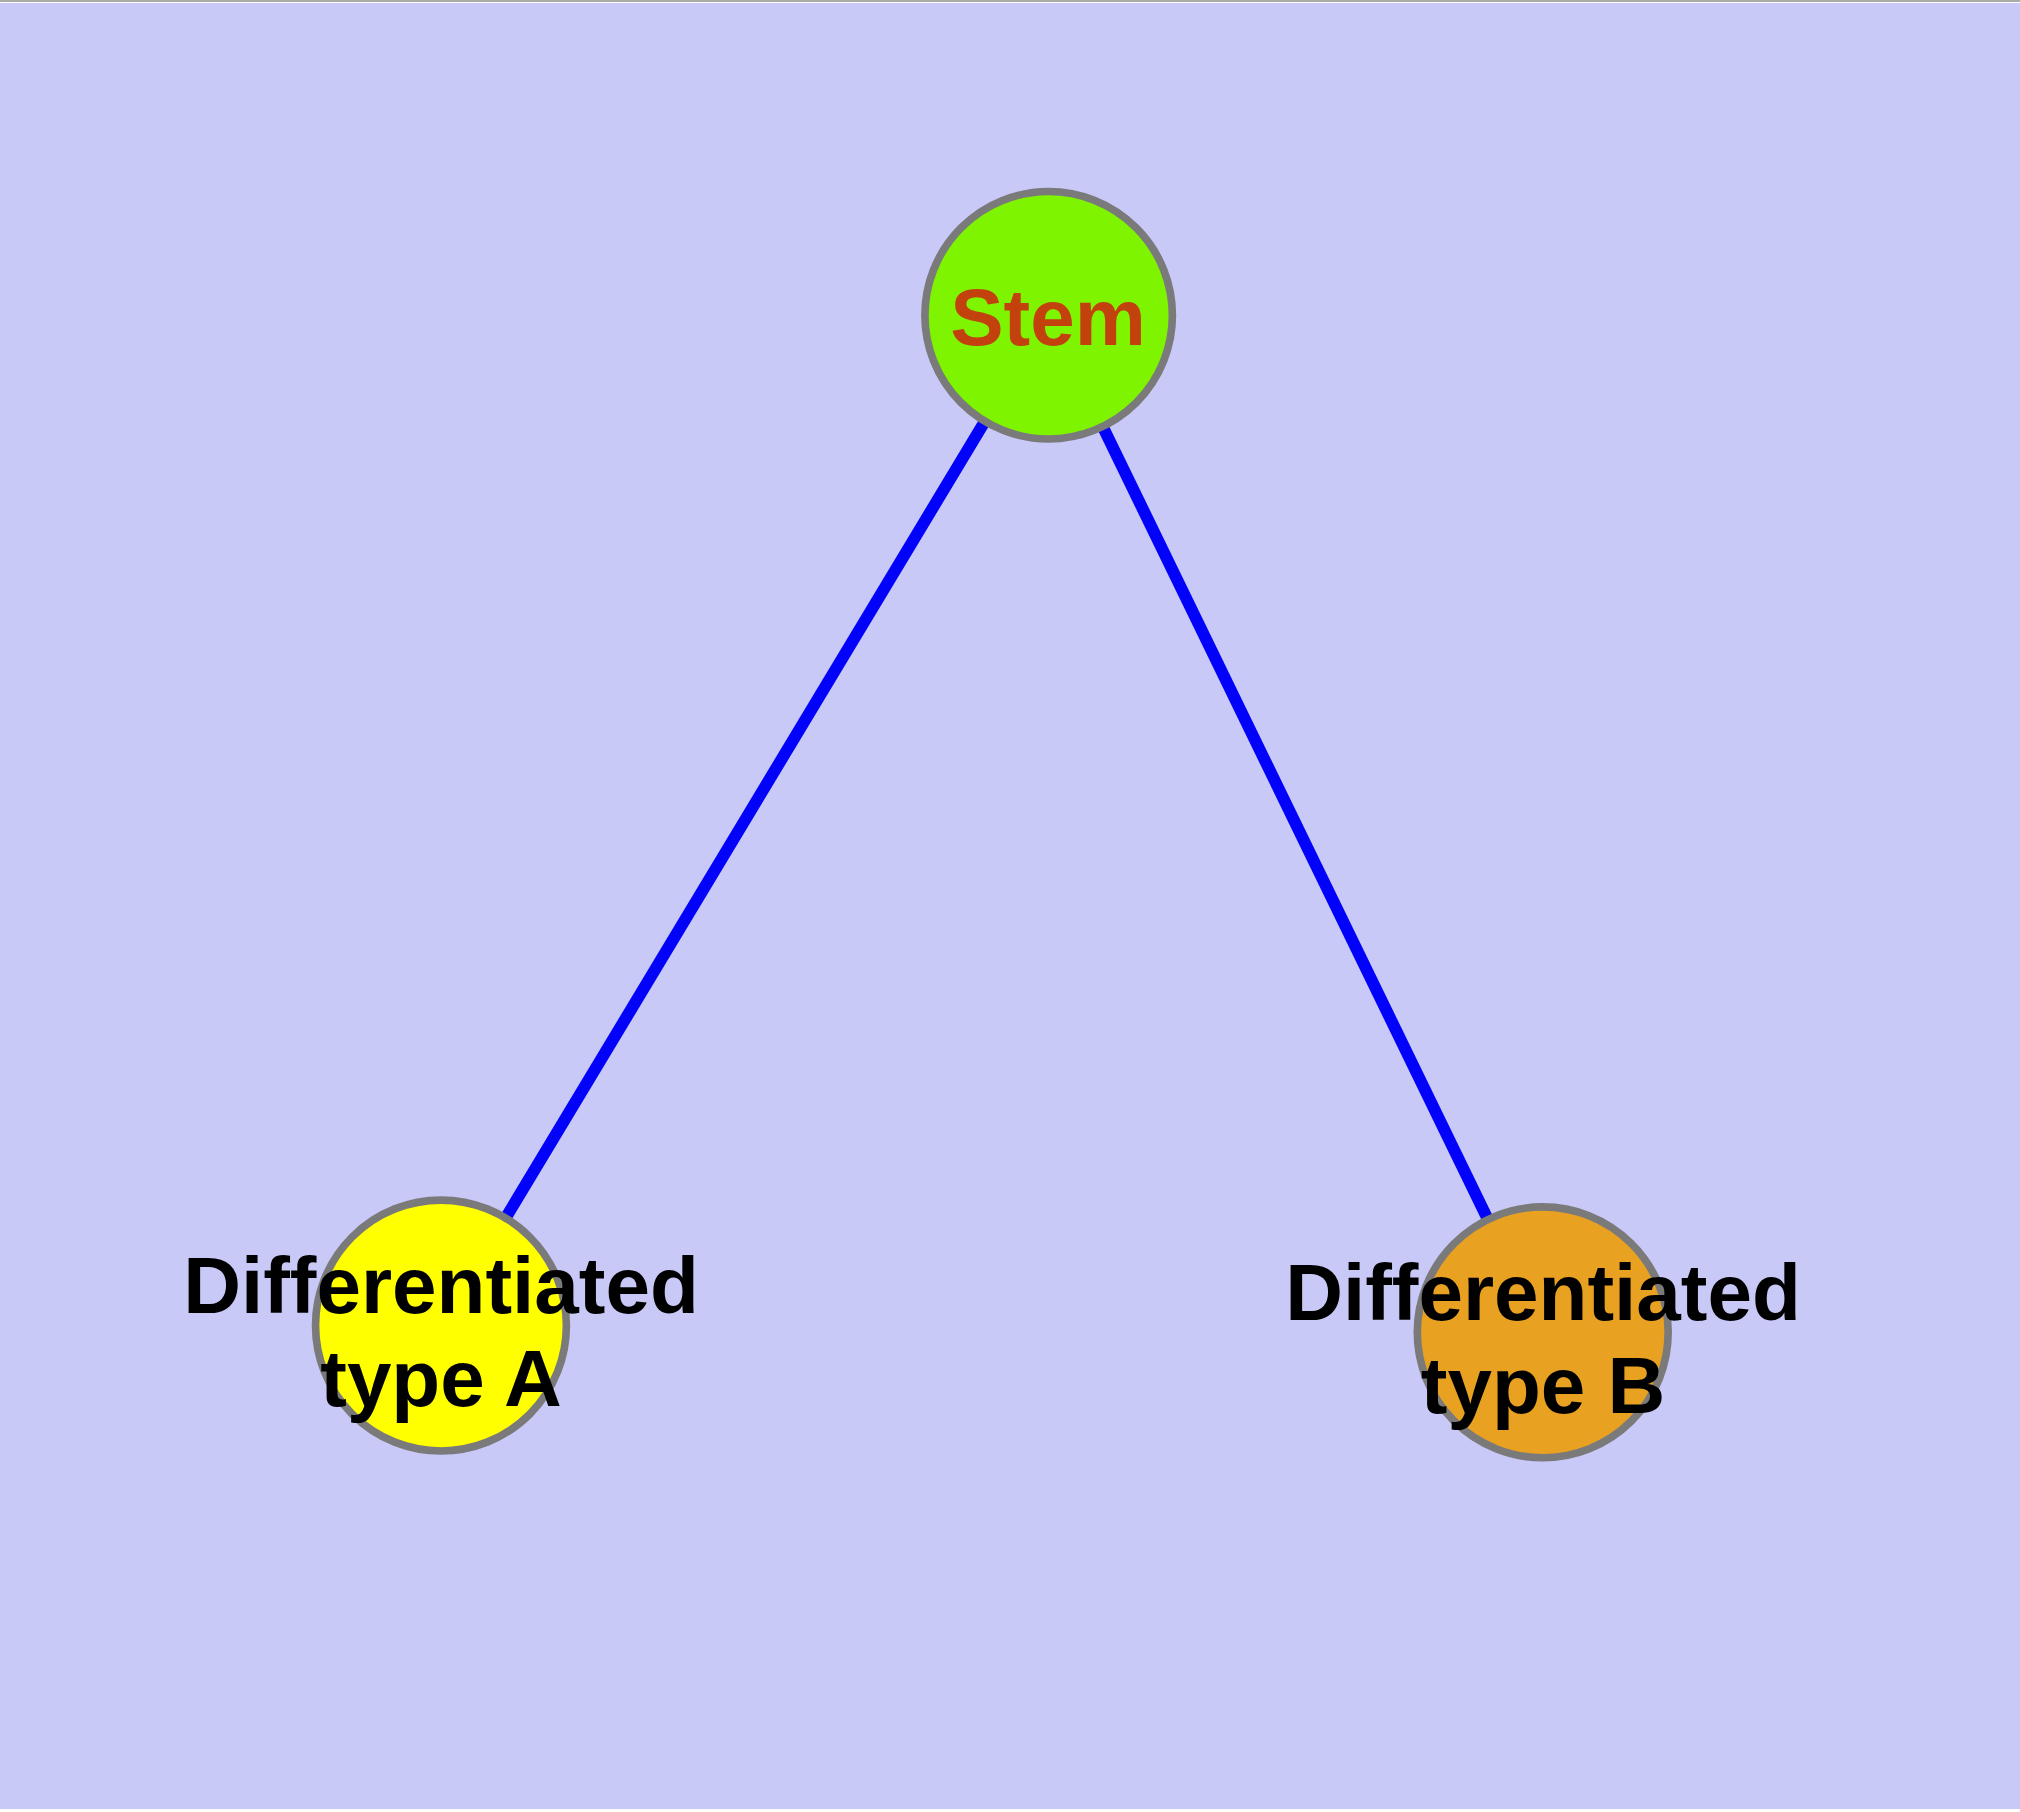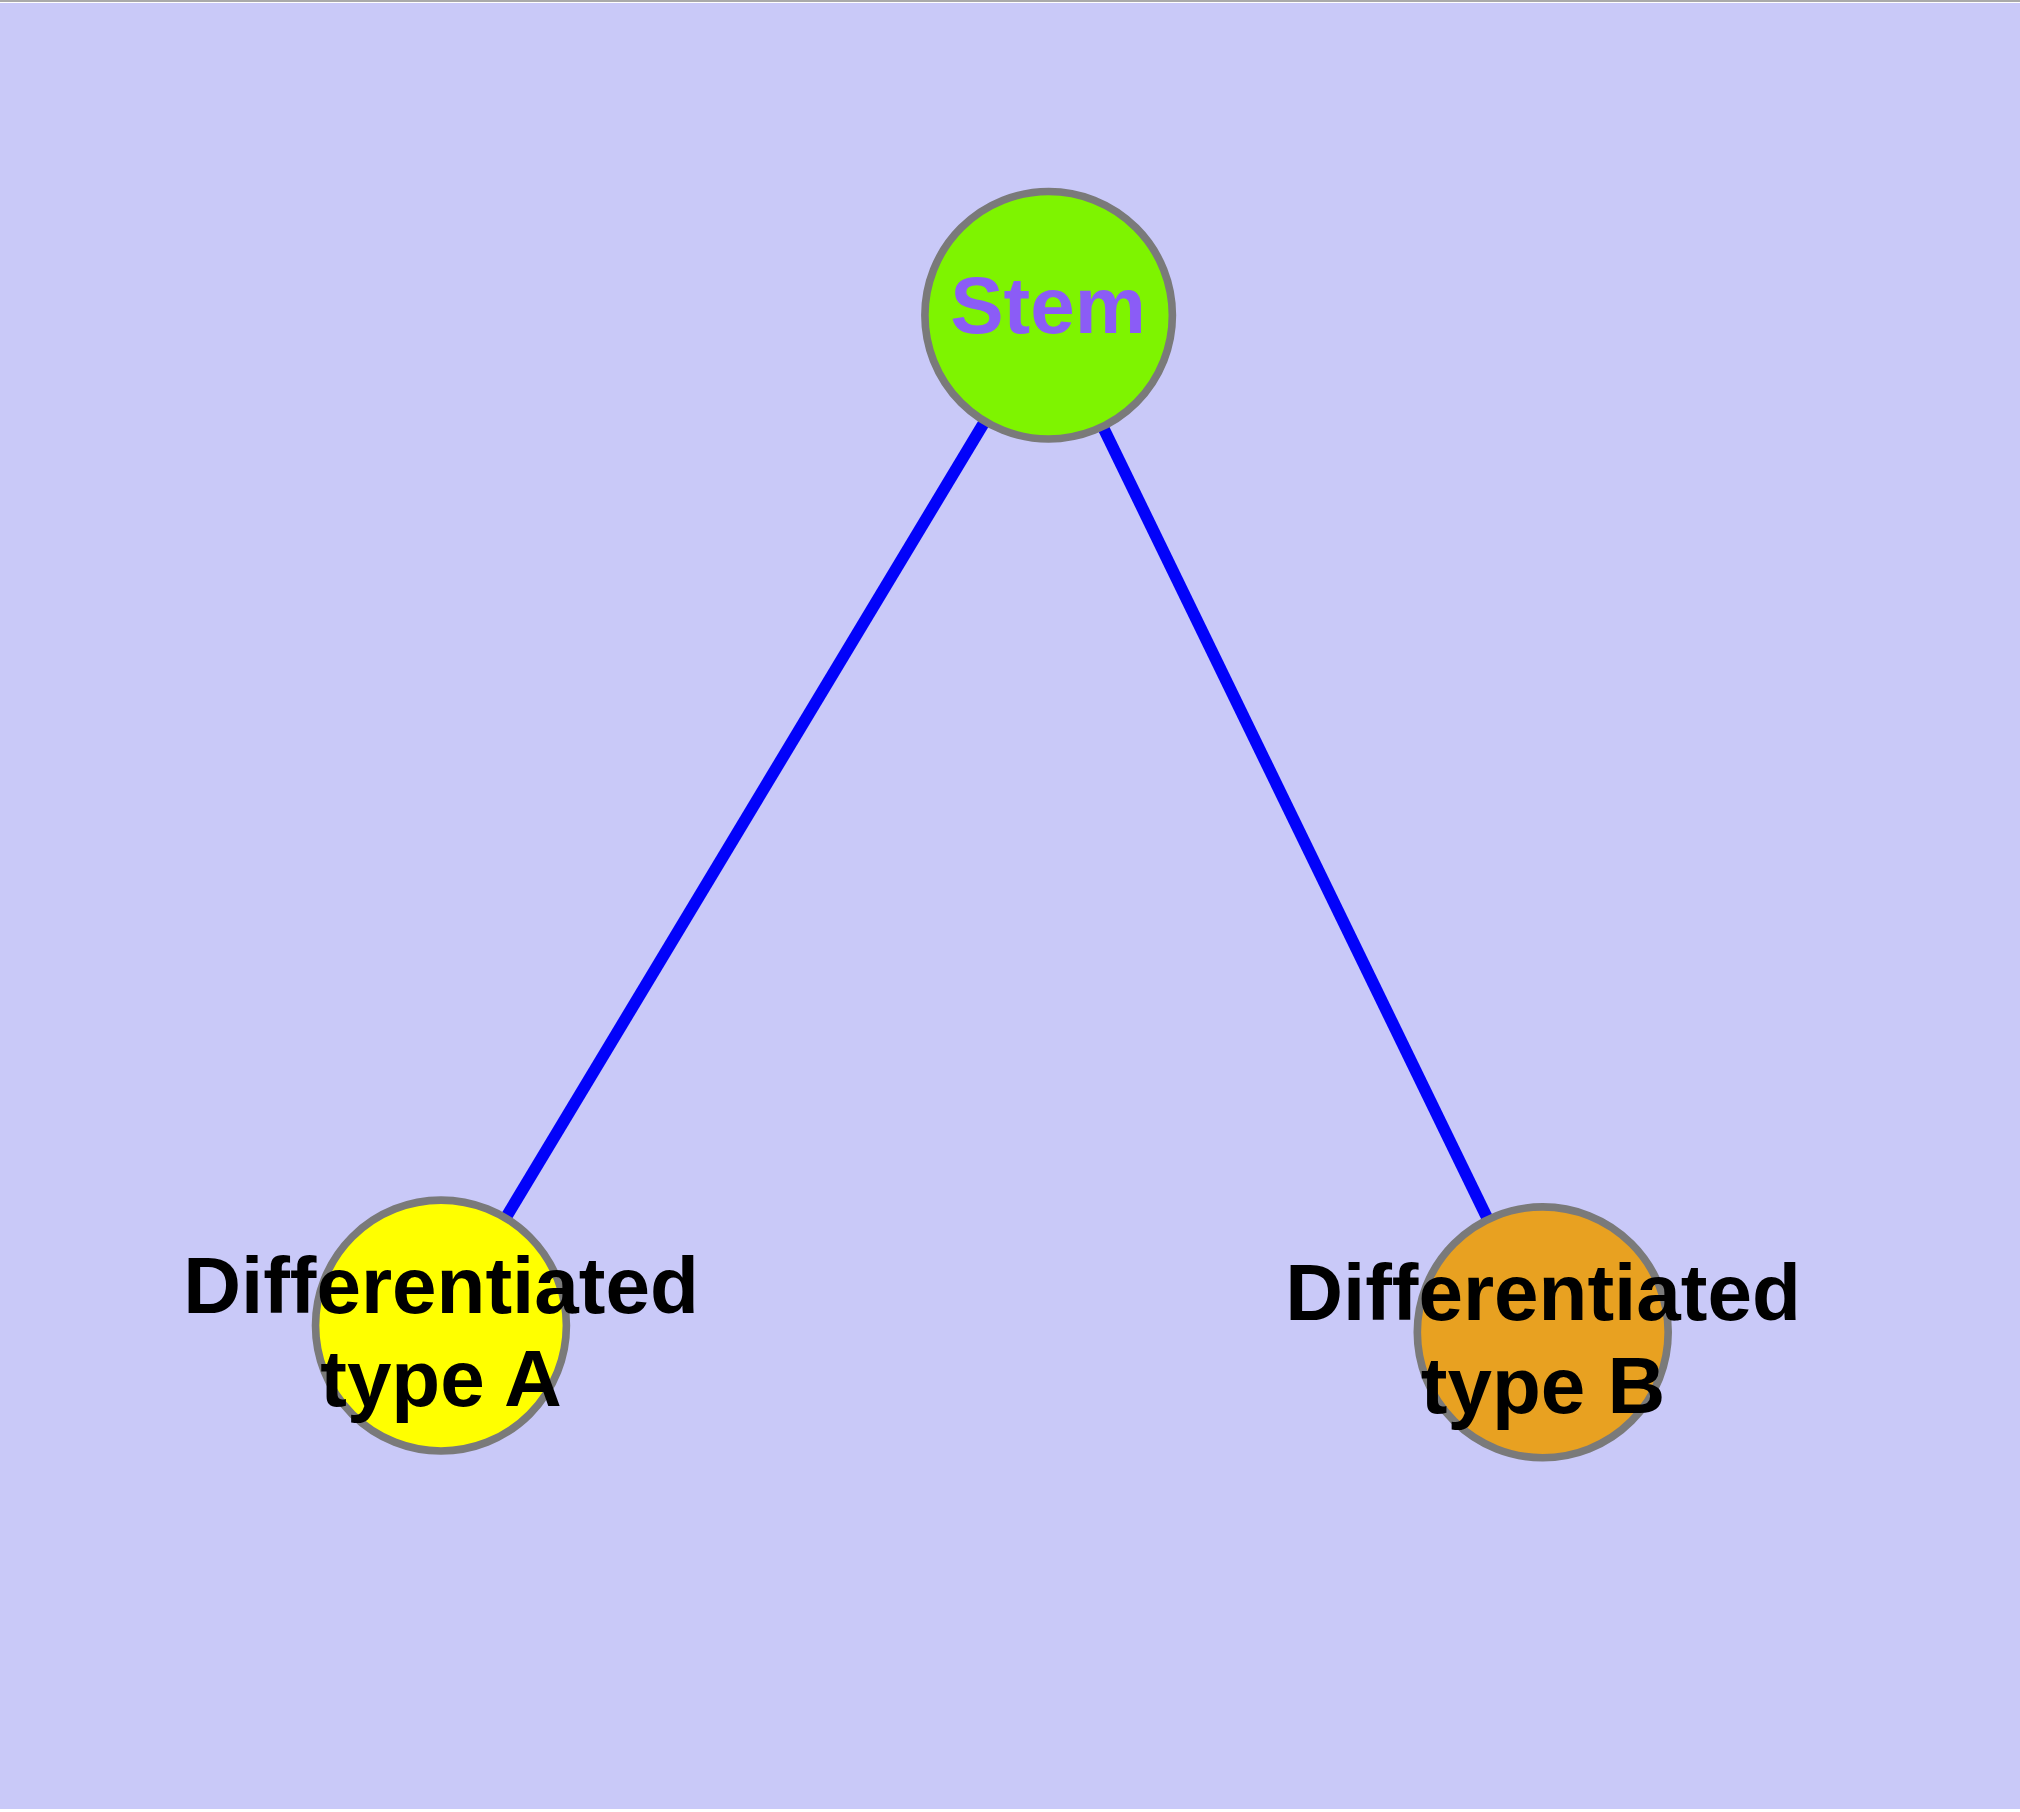--- a/index.html
+++ b/index.html
@@ -63,21 +63,21 @@
   <svg class="graph" viewBox="0 0 2384 2138" xmlns="http://www.w3.org/2000/svg">
 
     <line class="edge" x1="1237" y1="372" x2="520" y2="1564" stroke="#0202FA"></line>
     <line class="edge" x1="1237" y1="372" x2="1820" y2="1572" stroke="#0202FA"></line>
 
     <circle class="node" cx="1237" cy="372" r="146" fill="#7EF400" stroke="#7A7A7A"></circle>
     <circle class="node" cx="520" cy="1564" r="148" fill="#FFFF00" stroke="#7A7A7A"></circle>
     <circle class="node" cx="1820" cy="1572" r="148" fill="#E8A121" stroke="#7A7A7A"></circle>
   </svg>
 
-  <div class="node-label" style="left: 1048px; top: 305px; color: #8b5cf6;">Stem</div>
+  <div class="node-label" style="left: 1048px; top: 317px; color: #c2410c;">Stem</div>
 
   <div class="node-label" style="left: 441px; top: 1332px; color: rgb(0, 0, 0);">Differentiated
 type A</div>
 
   <div class="node-label" style="left: 1543px; top: 1339px; color: rgb(0, 0, 0);">Differentiated
 type B</div>
 
 </div>
 
 

